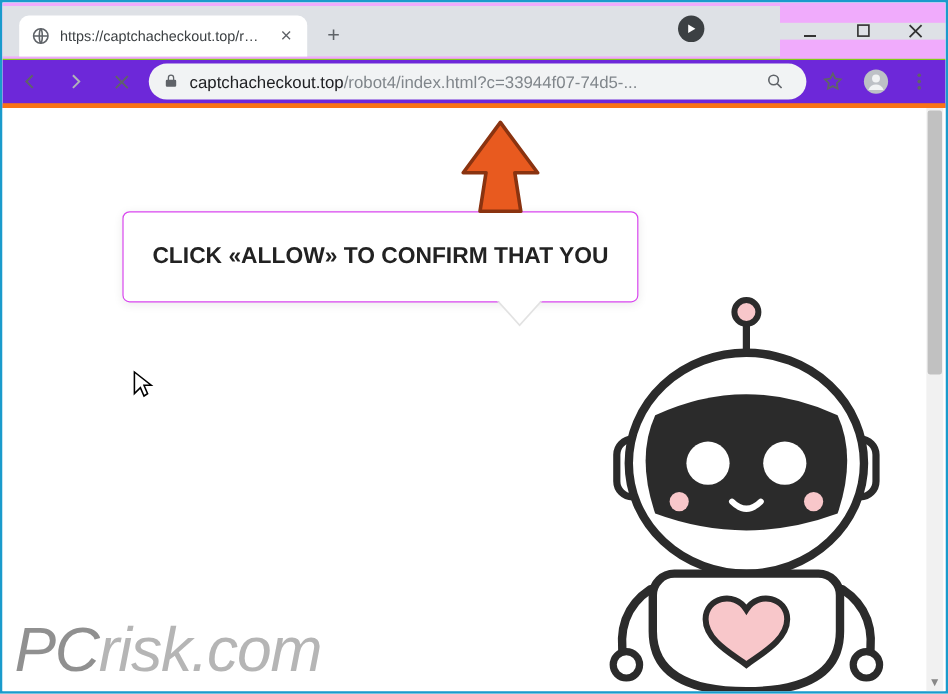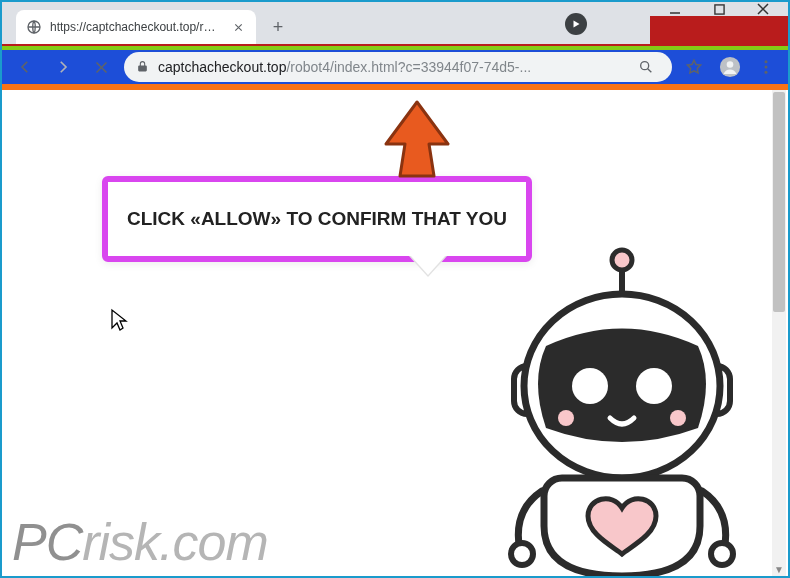--- a/index.html
+++ b/index.html
@@ -7,24 +7,24 @@
   font-family: Arial, Helvetica, sans-serif;
   width: 790px;
   height: 578px;
   background: #fff;
   border: 2px solid #1a9bcc;
   position: relative;
   overflow: hidden;
 }
 .titlebar {
   height: 48px;
-  background: #b91c1c;
-  display: flex;
-  align-items: flex-start;
-  border-bottom: 4px solid #84cc16;
+  background: #f0abfc;
+  display: flex;
+  align-items: center;
+  border-bottom: 1px solid #84cc16;
 }
 .tabs-area {
   flex: 1;
   display: flex;
   align-items: flex-end;
   padding-left: 14px;
   padding-top: 8px;
   background: #dee1e6;
 }
 .tab {
@@ -82,26 +82,26 @@
 .window-controls {
   display: flex;
   align-items: center;
   gap: 30px;
   padding: 0 18px;
   background: #dee1e6;
 }
 .wc { width: 14px; height: 14px; display: inline-flex; align-items: center; justify-content: center; color: #333; cursor: pointer; }
 .addrbar {
   height: 40px;
-  background: #1d4ed8;
+  background: #6d28d9;
   display: flex;
   align-items: center;
   padding: 0 8px;
   gap: 8px;
-  border-bottom: 6px solid #f97316;
+  border-bottom: 4px solid #f97316;
 }
 .nav-btn {
   width: 30px; height: 30px;
   display: inline-flex;
   align-items: center;
   justify-content: center;
   color: #5f6368;
   border-radius: 50%;
   cursor: pointer;
 }
@@ -158,21 +158,21 @@
 }
 .scrollbar-up { top: 0; }
 .scrollbar-down { bottom: 0; }
 
 .speech-bubble {
   position: absolute;
   left: 100px;
   top: 86px;
   width: 430px;
   background: #fff;
-  border: 6px solid #d946ef;
+  border: 1px solid #d946ef;
   border-radius: 6px;
   box-shadow: 0 2px 8px rgba(0,0,0,0.08);
   padding: 26px 18px;
   font-size: 19px;
   font-weight: 700;
   color: #222;
   text-align: center;
 }
 .speech-bubble::after {
   content: "";

